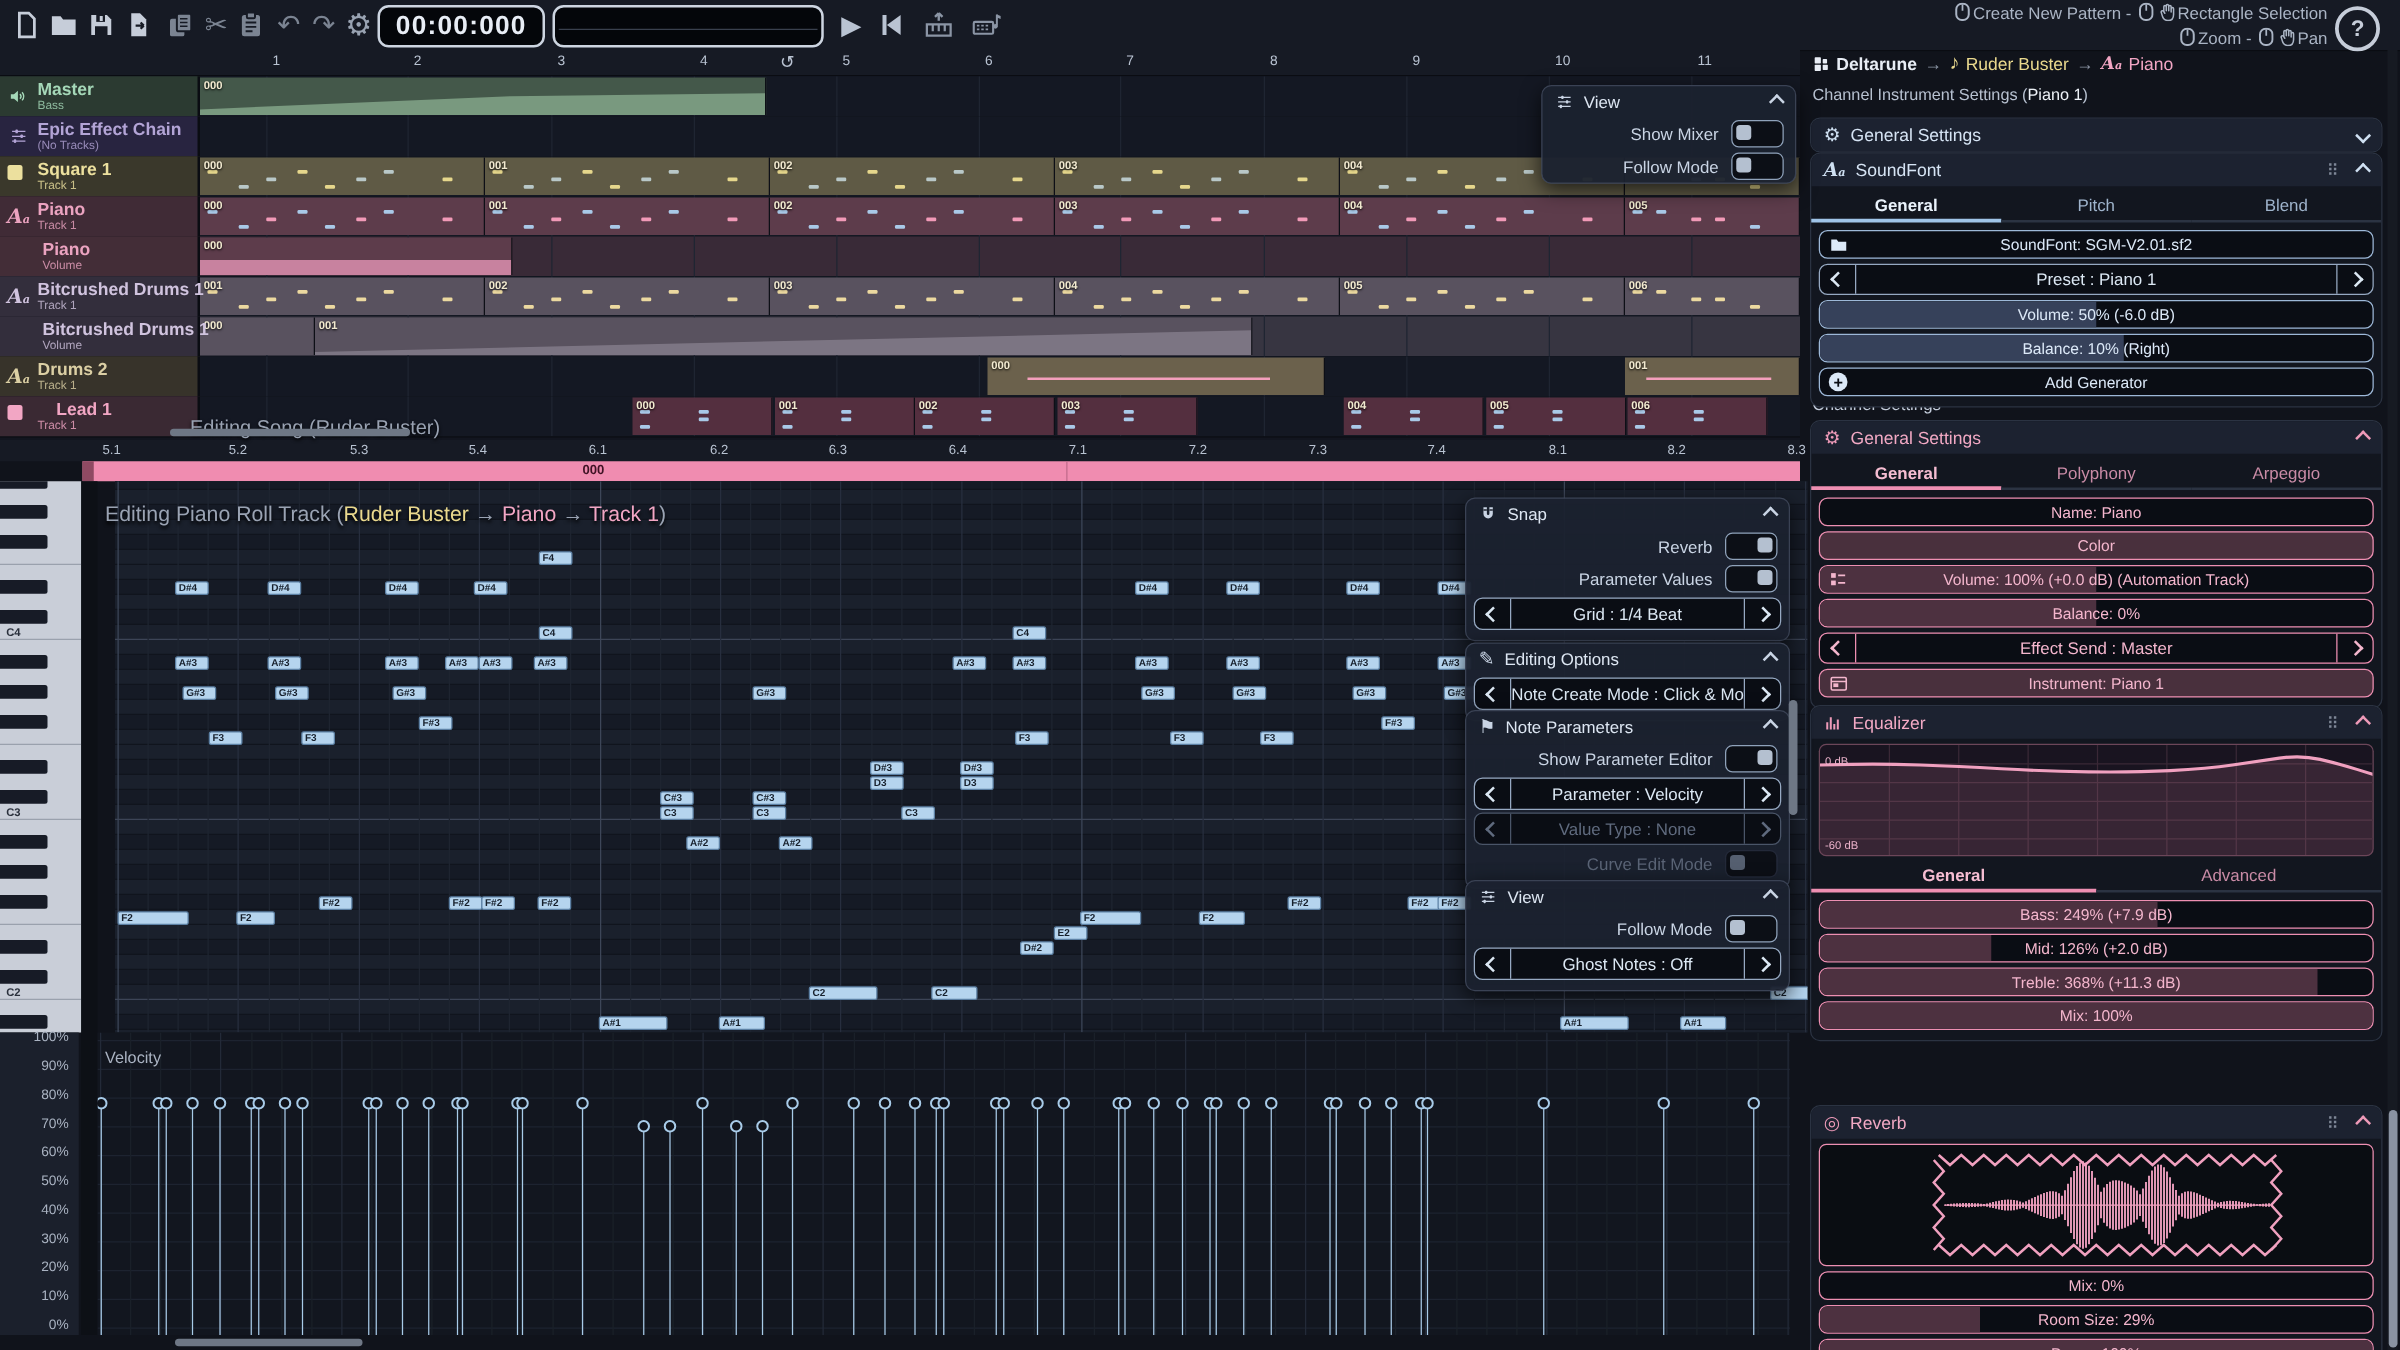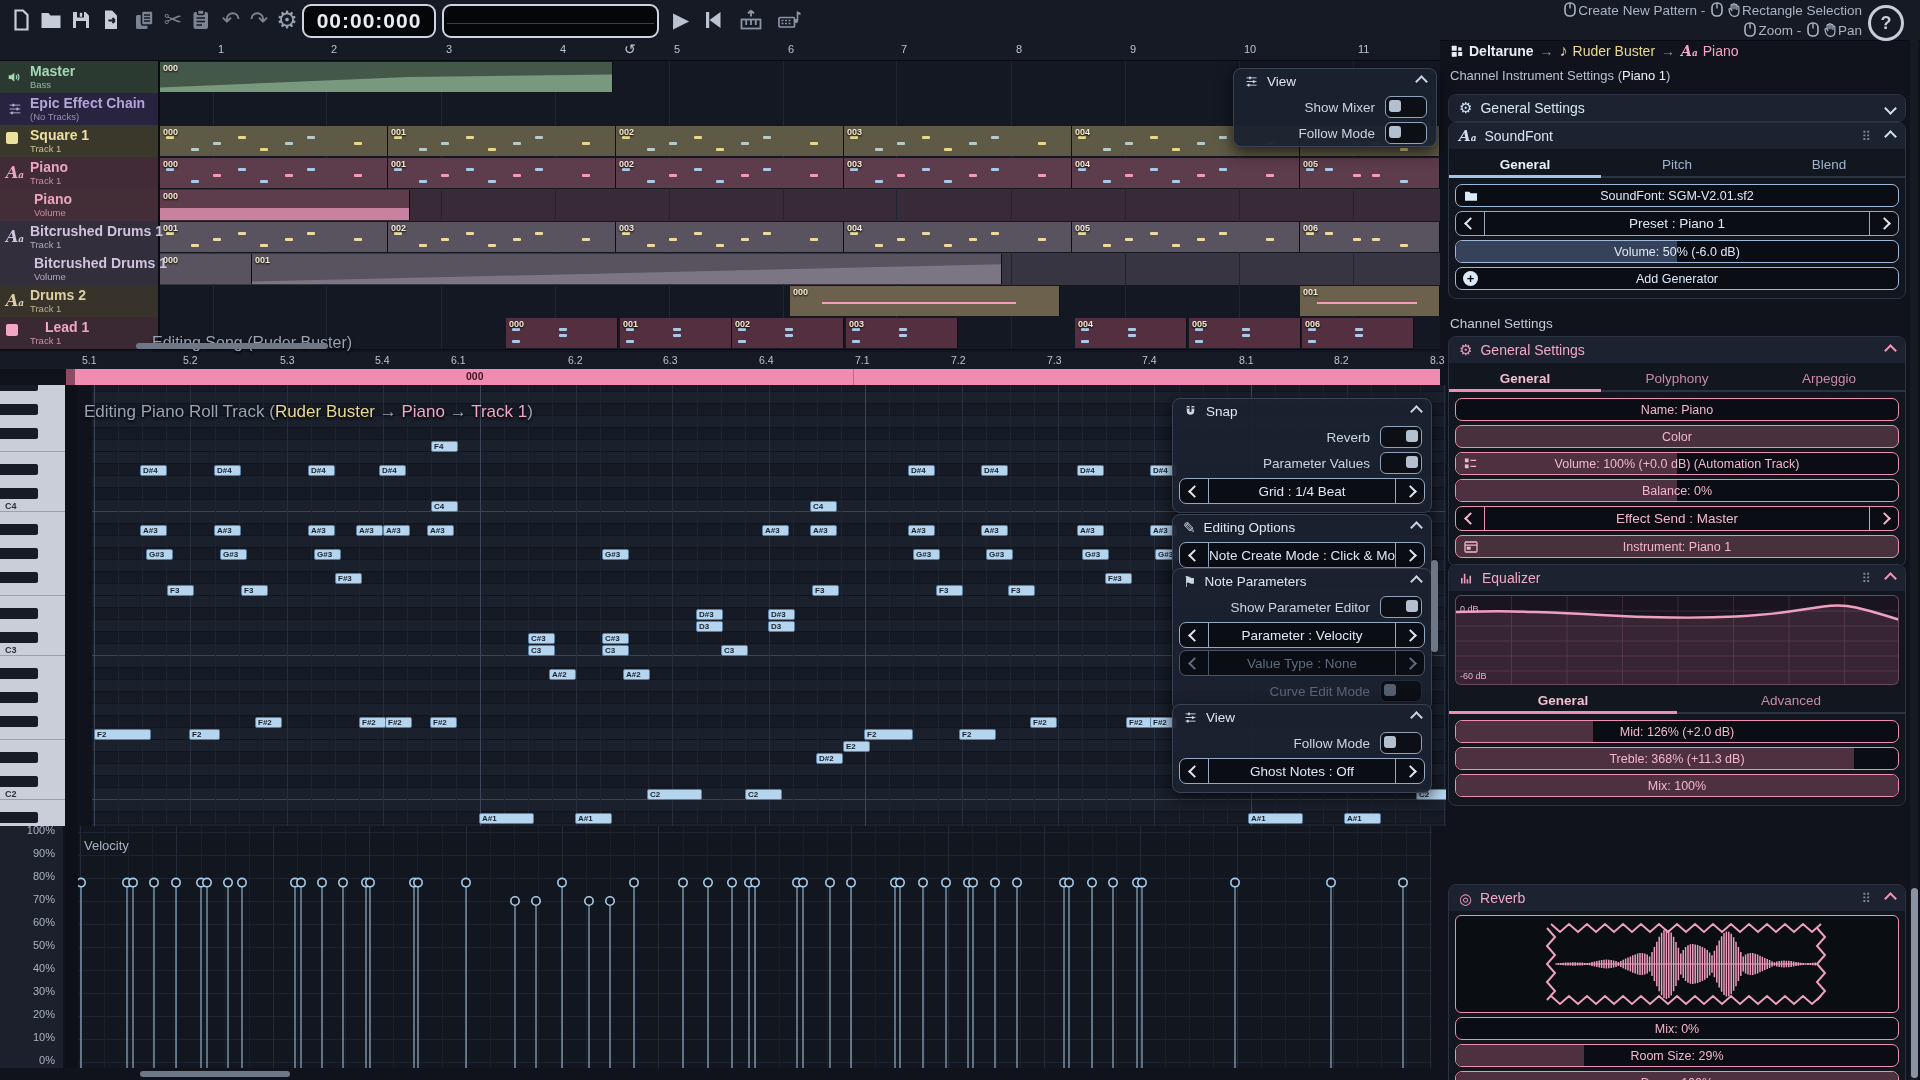--- a/index.html
+++ b/index.html
@@ -709,21 +709,21 @@
   <div id="piano-roll">
     <div id="pr-title">
       <span>Editing Piano Roll Track (</span><span style="color:#ead98e">Ruder Buster</span><span> → </span><span style="color:#f2a6c4">Piano</span><span> → </span><span style="color:#f2a6c4">Track 1</span><span>)</span>
     </div>
     <span id="vel-label">Velocity</span>
   <div class="abs" style="left: 0px; top: 0px; width: 1440px; height: 17px; background: rgb(22, 26, 36);">
         <div class="pr-tick" style="left: 82px;">5.1</div>
         <div class="pr-tick" style="left: 183px;">5.2</div>
         <div class="pr-tick" style="left: 280px;">5.3</div>
         <div class="pr-tick" style="left: 375px;">5.4</div>
-        <div class="pr-tick" style="left: 451px;">6.1</div>
+        <div class="pr-tick" style="left: 471px;">6.1</div>
         <div class="pr-tick" style="left: 568px;">6.2</div>
         <div class="pr-tick" style="left: 663px;">6.3</div>
         <div class="pr-tick" style="left: 759px;">6.4</div>
         <div class="pr-tick" style="left: 855px;">7.1</div>
         <div class="pr-tick" style="left: 951px;">7.2</div>
         <div class="pr-tick" style="left: 1047px;">7.3</div>
         <div class="pr-tick" style="left: 1142px;">7.4</div>
         <div class="pr-tick" style="left: 1239px;">8.1</div>
         <div class="pr-tick" style="left: 1334px;">8.2</div>
         <div class="pr-tick" style="left: 1430px;">8.3</div>
@@ -1328,20 +1328,24 @@
             </div>
             <div class="lab">Preset : Piano 1</div>
             <div class="zr">
               <div><span class="chv right"></span></div>
             </div>
           </div>
           <div class="sld">
             <div class="fill" style="width: 50%;"></div>
             <span>Volume: 50% (-6.0 dB)</span>
           </div>
+          <div class="sld">
+            <div class="fill" style="width: 55%;"></div>
+            <span>Balance: 10% (Right)</span>
+          </div>
           <div class="sbtn">
             <div class="rowico">
               <div style="display: inline-flex; align-items: center; justify-content: center;">
                 <span class="plus">+</span>
               </div>
             </div>
             <div style="display: inline;">Add Generator</div>
           </div>
         </div>
       </div>
@@ -1431,20 +1435,24 @@
               <line x1="0" y1="60" x2="444" y2="60" stroke="#3a2836" stroke-width="1"></line>
               <line x1="0" y1="75" x2="444" y2="75" stroke="#3a2836" stroke-width="1"></line>
               <path d="M0,16 Q0,16 25,15.5 Q50,15 80,16 Q110,17 145,19 Q180,21 215,21.5 Q250,22 280,20.5 Q310,19 330,16 Q350,13 367.5,10.5 Q385,8 400,11.5 Q415,15 429.5,19.5 L444,24 L444,88 L0,88 Z" fill="rgba(238,143,178,0.14)"></path>
               <path d="M0,16 Q0,16 25,15.5 Q50,15 80,16 Q110,17 145,19 Q180,21 215,21.5 Q250,22 280,20.5 Q310,19 330,16 Q350,13 367.5,10.5 Q385,8 400,11.5 Q415,15 429.5,19.5 L444,24" fill="none" stroke="#f0a0bf" stroke-width="2.5"></path>
             </svg><div class="abs" style="left: 4px; top: 8px; font-size: 9px; color: rgb(232, 176, 200);">0 dB</div><div class="abs" style="left: 4px; bottom: 3px; font-size: 9px; color: rgb(232, 176, 200);">-60 dB</div></div>
           <div class="tabrow">
             <div class="tab active">General</div>
             <div class="tab">Advanced</div>
           </div>
           <div class="sld">
+            <div class="fill" style="width: 61%;"></div>
+            <span>Bass: 249% (+7.9 dB)</span>
+          </div>
+          <div class="sld">
             <div class="fill" style="width: 31%;"></div>
             <span>Mid: 126% (+2.0 dB)</span>
           </div>
           <div class="sld">
             <div class="fill" style="width: 90%;"></div>
             <span>Treble: 368% (+11.3 dB)</span>
           </div>
           <div class="sld">
             <div class="fill" style="width: 100%;"></div>
             <span>Mix: 100%</span>

